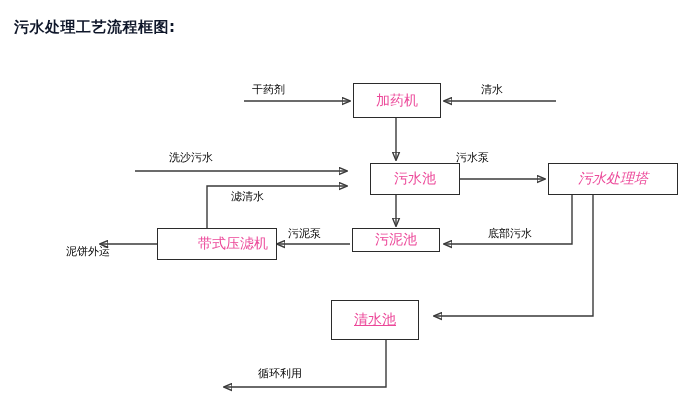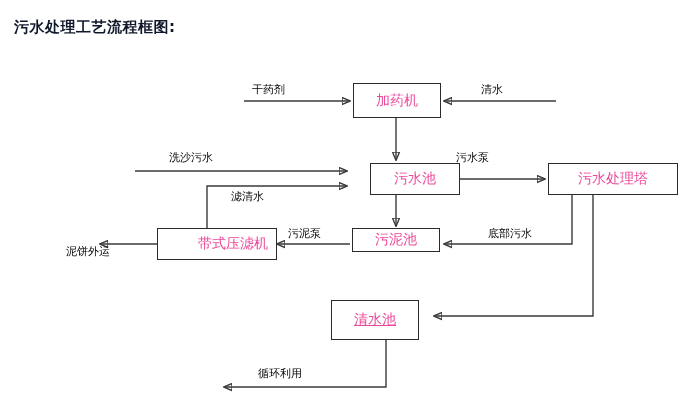--- a/index.html
+++ b/index.html
@@ -97,21 +97,21 @@
 
     <line x1="157" y1="244" x2="100" y2="244" marker-end="url(#ah)"></line>
 
     <path d="M386,332 L386,387 L224,387" marker-end="url(#ah)"></path>
   </svg>
 
   <div class="node" style="left:353px; top:83px; width:88px; height:35px;">加药机</div>
 
   <div class="node" style="left:350px; top:163px; width:90px; height:32px;margin-left:20px;">污水池</div>
 
-  <div class="node" style="left:548px; top:163px; width:130px; height:32px;">污水处理塔</div>
+  <div class="node" style="left:548px; top:163px; width:130px; height:32px;font-style:italic;">污水处理塔</div>
 
   <div class="node" style="left:352px; top:228px; width:88px; height:24px;">污泥池</div>
 
   <div class="node" style="left:157px; top:228px; width:120px; height:32px;padding-left:32px;">带式压滤机</div>
 
   <div class="node" style="left:331px; top:300px; width:88px; height:40px;text-decoration:underline;">清水池</div>
 
   <div class="lbl" style="left:252px; top:82px;">干药剂</div>
 
   <div class="lbl" style="left:481px; top:82px;">清水</div>

